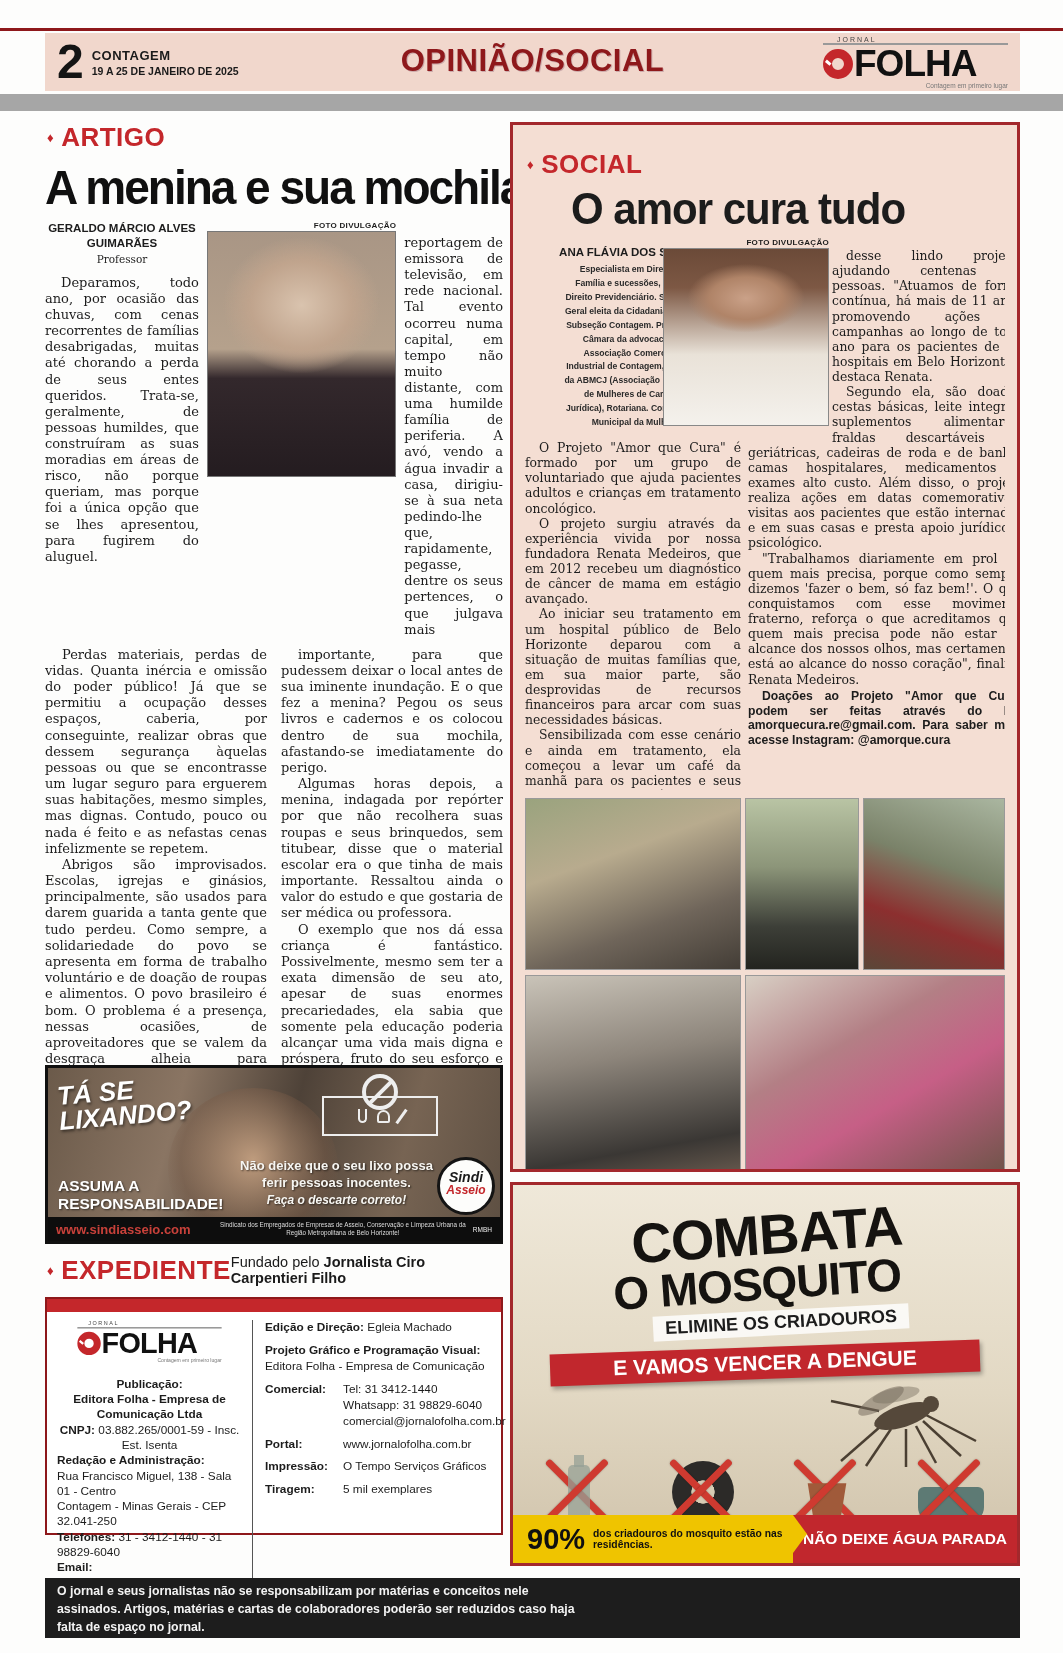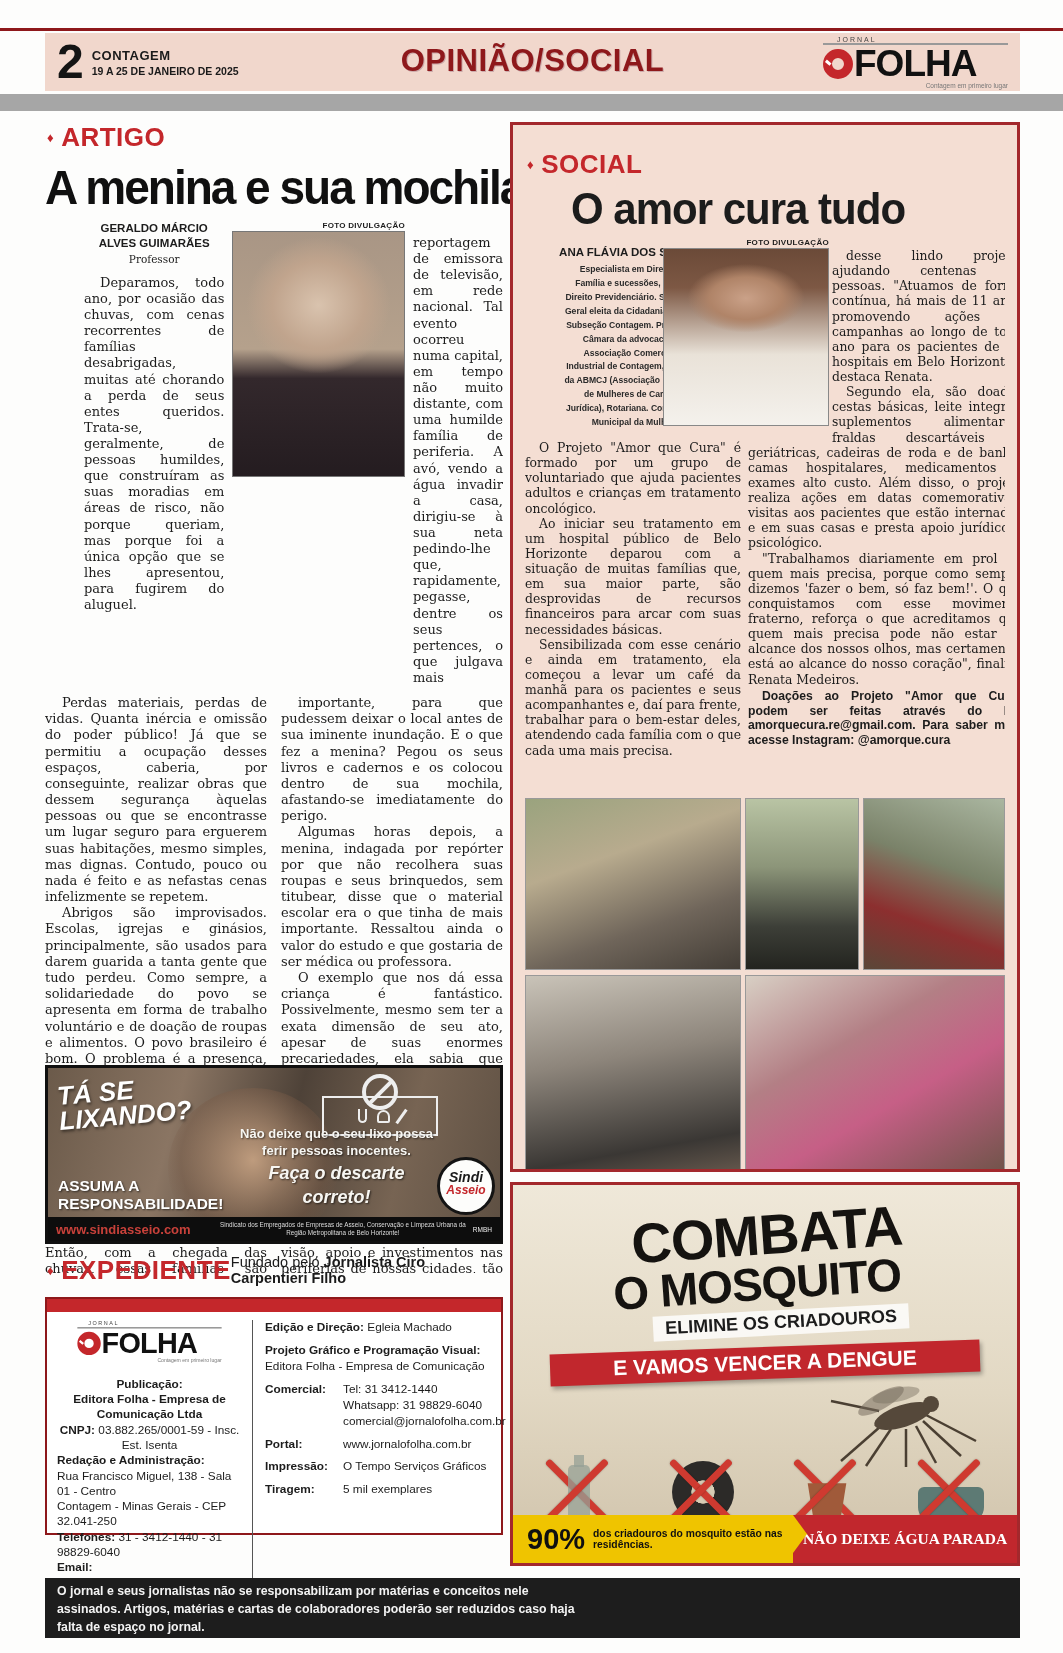--- a/index.html
+++ b/index.html
@@ -35,21 +35,21 @@
   
   .sec-label { font-family:"Liberation Sans",sans-serif; font-weight:900; font-size:26px; color:#c4272b;
                letter-spacing:.5px; display:flex; align-items:center; }
   .diamond { font-size:13px; margin:0 7px 0 2px; color:#c4272b; }
 
   
   .artigo { position:absolute; top:122px; left:45px; width:458px; }
   .artigo-title { font-family:"Liberation Sans",sans-serif; font-weight:900; font-size:46px;
                   letter-spacing:-2px; color:#101010; margin:6px 0 8px; transform:scaleY(1.05);
                   transform-origin:left top; white-space:nowrap; }
-  .artigo-top { display:flex; gap:8px;margin-left:39px; }
+  .artigo-top { display:flex; gap:8px; }
   .byline-col { width:156px; text-align:center; }
   .author { font-family:"Liberation Sans",sans-serif; font-weight:bold; font-size:11.5px; line-height:1.3; }
   .role { font-size:10.5px; margin-top:2px; }
   .intro { text-align:justify; font-size:13px; line-height:1.24; margin-top:10px; text-indent:16px; }
   .photo-col { width:192px; }
   .credit { font-family:"Liberation Sans",sans-serif; font-weight:bold; font-size:8px; text-align:right;
             margin-bottom:1px; letter-spacing:.3px; }
   .photo-man { height:246px; background:
       radial-gradient(ellipse 60% 40% at 50% 30%, #d9c3ae 0%, #c0a48d 45%, transparent 70%),
       linear-gradient(180deg,#a99685 0%, #b5a18c 48%, #33282c 60%, #241c20 100%);
@@ -76,21 +76,21 @@
   .glyph-glass { width:9px; height:14px; border:2px solid #eee; border-top:none; border-radius:0 0 6px 6px; }
   .glyph-hand { width:13px; height:13px; border:2px solid #eee; border-radius:50% 50% 2px 2px; }
   .glyph-syringe { width:3px; height:17px; background:#eee; transform:rotate(35deg); }
   .no-circle { position:absolute; top:6px; right:102px; width:36px; height:36px; border:4px solid #eee;
                border-radius:50%; }
   .no-circle::after { content:""; position:absolute; left:-2px; top:13px; width:32px; height:4px;
                       background:#eee; transform:rotate(-45deg); }
   .sindi-msg { position:absolute; bottom:32px; right:66px; width:195px; text-align:center; color:#f7f6f2;
                font-family:"Liberation Sans",sans-serif; font-weight:bold; font-size:13px; line-height:1.3;
                text-shadow:1px 1px 2px rgba(0,0,0,.6); }
-  .sindi-msg .m2 { font-style:italic; font-size:18px; margin-top:2px; display:block; }
+  .sindi-msg .m2 { font-style:italic; font-size:12px; margin-top:2px; display:block; }
   .sindi-logo { position:absolute; bottom:26px; right:5px; width:58px; height:58px; border-radius:50%;
                 background:#fdfdfb; border:3px solid #141414; text-align:center; padding-top:10px;
                 font-family:"Liberation Sans",sans-serif; font-weight:900; line-height:1; }
   .sindi-logo .l1 { font-size:14px; color:#1a1a1a; display:block; font-style:italic; }
   .sindi-logo .l2 { font-size:12px; color:#c4272b; display:block; font-style:italic; }
   .sindi-strip { position:absolute; bottom:0; left:0; right:0; height:23px; background:#0d0d0d;
                  display:flex; align-items:center; padding:12px 8px; }
   .website { color:#c8413a; font-family:"Liberation Sans",sans-serif; font-weight:bold; font-size:13px; }
   .sindi-footer { margin-left:auto; width:252px; font-family:"Liberation Sans",sans-serif; font-size:6.3px;
                   color:#ddd; text-align:center; line-height:1.35; }
@@ -176,21 +176,21 @@
                   background:#cf3a30; border-radius:3px; box-shadow:0 0 2px rgba(0,0,0,.3); }
   .x-mark::before { transform:rotate(45deg); }
   .x-mark::after { transform:rotate(-45deg); }
   .mosquito { position:absolute; right:26px; top:-14px; }
   .d-strip { position:absolute; bottom:0; left:0; right:0; height:48px; display:flex; }
   .d-yellow { flex:1; background:#efc400; display:flex; align-items:center; padding-left:14px; gap:8px; }
   .d-stat { font-family:"Liberation Sans",sans-serif; font-weight:900; font-size:29px; color:#101010; }
   .d-stat-text { font-family:"Liberation Sans",sans-serif; font-weight:bold; font-size:10.3px; width:200px;
                  color:#101010; }
   .d-red { width:232px; background:#c1272d; color:#fff; display:flex; align-items:center; justify-content:center;
-           font-family:Liberation Serif, serif; font-weight:900; font-size:15.5px; position:relative; }
+           font-family:Liberation Sans, sans-serif; font-weight:900; font-size:15.5px; position:relative; }
   .d-red::before { content:""; position:absolute; left:0; top:0; border-top:19px solid transparent;
                    border-bottom:19px solid transparent; border-left:14px solid #efc400; }
 
   
   .page-footer { position:absolute; top:1578px; left:45px; width:975px; height:60px; background:#1d1d1d;
                  color:#f3f3f3; font-family:"Liberation Sans",sans-serif; font-weight:bold; font-size:12.3px;
                  line-height:1.45; padding:5px 12px; }
   .page-footer .inner { width:520px; }
 </style>
 </head>
@@ -352,20 +352,21 @@
       <span class="diamond">♦</span>
       <span>SOCIAL</span>
     </div>
     <div class="social-title">O amor cura tudo</div>
     <div class="social-body">
       <div class="s-left">
         <div class="s-author">ANA FLÁVIA DOS SANTOS</div>
         <div class="s-bio">Especialista em Direito de Família e sucessões, Cível e Direito Previdenciário. Secretária Geral eleita da Cidadania da OAB Subseção Contagem. Presidente Câmara da advocacia da Associação Comercial e Industrial de Contagem, Membro da ABMCJ (Associação Brasileira de Mulheres de Carreira Jurídica), Rotariana. Conselheira Municipal da Mulher</div>
         <div class="s-paras">
           <p>O Projeto "Amor que Cura" é formado por um grupo de voluntariado que ajuda pacientes adultos e crianças em tratamento oncológico.</p>
+          <p>O projeto surgiu através da experiência vivida por nossa fundadora Renata Medeiros, que em 2012 recebeu um diagnóstico de câncer de mama em estágio avançado.</p>
           <p>Ao iniciar seu tratamento em um hospital público de Belo Horizonte deparou com a situação de muitas famílias que, em sua maior parte, são desprovidas de recursos financeiros para arcar com suas necessidades básicas.</p>
           <p>Sensibilizada com esse cenário e ainda em tratamento, ela começou a levar um café da manhã para os pacientes e seus acompanhantes e, daí para frente, trabalhar para o bem-estar deles, atendendo cada família com o que cada uma mais precisa.</p>
 
         </div>
       </div>
       <div class="s-photo">
         <div class="credit sans">FOTO DIVULGAÇÃO</div>
         <div class="photo-woman"></div>
       </div>
       <div class="s-right">

